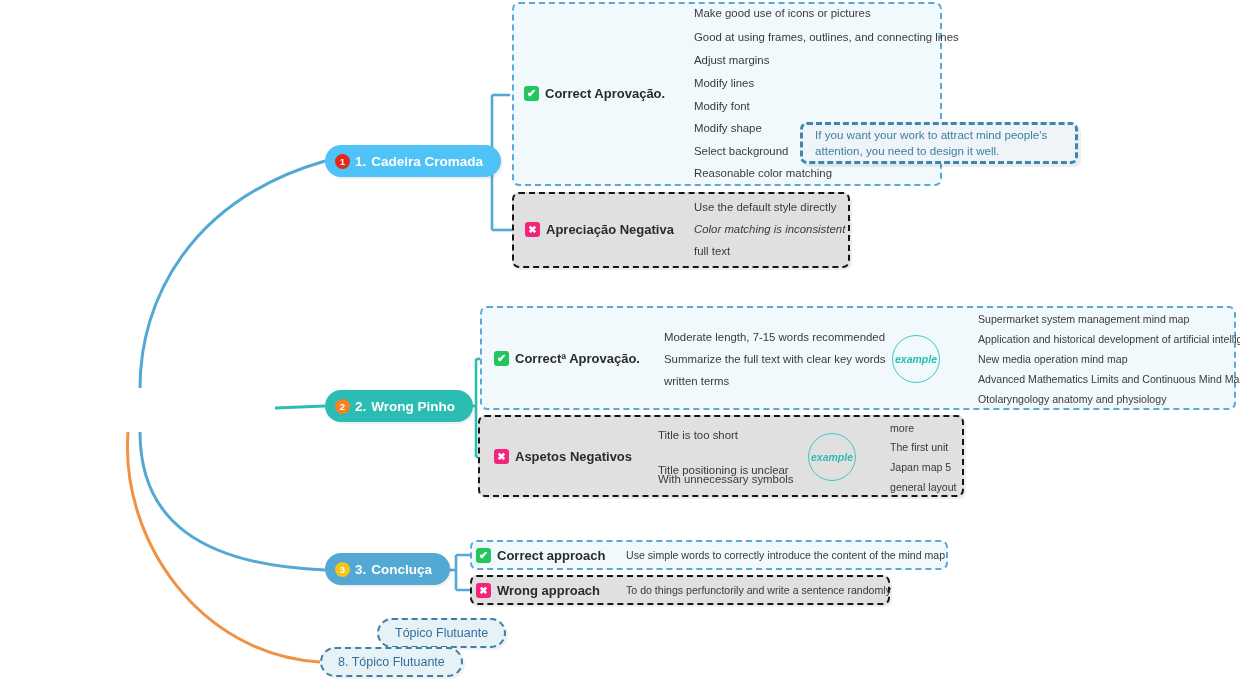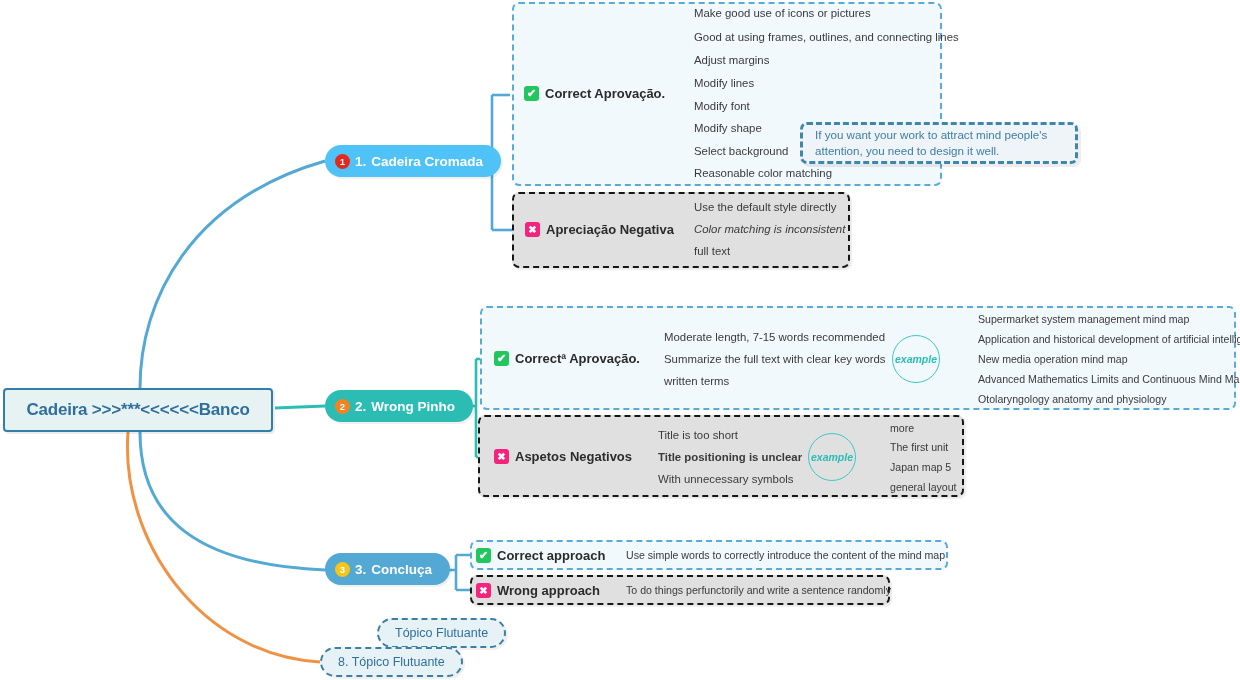--- a/index.html
+++ b/index.html
@@ -153,23 +153,20 @@
     <path d="M862 457 C 872 466, 876 484, 888 487" stroke="#3fc9c6" stroke-width="1.6" fill="none"></path>
 
     <path d="M444 570 L 456 570" stroke="#53a8d4" stroke-width="2.6" fill="none"></path>
     <path d="M456 555 L 456 590" stroke="#53a8d4" stroke-width="2.6" fill="none"></path>
     <path d="M456 555 L 470 555 M456 590 L 472 590" stroke="#53a8d4" stroke-width="2.6" fill="none"></path>
 
     <path d="M600 555 L 622 555" stroke="#6ec3ea" stroke-width="2.4" fill="none"></path>
     <path d="M594 590 L 620 590" stroke="#6ec3ea" stroke-width="2.4" fill="none"></path>
   </svg>
 
-  <div class="root-node">
-    <span class="label">Cadeira &gt;&gt;&gt;***&lt;&lt;&lt;&lt;&lt;&lt;Banco</span>
-  </div>
 
   <div class="pill pill-1">
     <span class="badge" style="background:#e8271c">1</span>
     <span class="pnum">1.</span>
     <span class="plabel">Cadeira Cromada</span>
   </div>
 
   <div class="group pos" style="left:512px; top:2px; width:430px; height:184px;"></div>
   <div class="head" style="left:524px; top:86px;">
     <span class="ico check">✔</span>
@@ -219,21 +216,21 @@
   <div class="leaf sm" style="left:978px; top:353px;">New media operation mind map</div>
   <div class="leaf sm" style="left:978px; top:373px;">Advanced Mathematics Limits and Continuous Mind Maps</div>
   <div class="leaf sm" style="left:978px; top:393px;">Otolaryngology anatomy and physiology</div>
 
   <div class="group neg" style="left:478px; top:415px; width:486px; height:82px;"></div>
   <div class="head" style="left:494px; top:449px;">
     <span class="ico cross">✖</span>
     <span class="htext">Aspetos Negativos</span>
   </div>
   <div class="leaf" style="left:658px; top:429px;">Title is too short</div>
-  <div class="leaf" style="left:658px; top:451px;font-weight:bold;">Title positioning is unclear</div>
+  <div class="leaf" style="left:658px; top:464px;">Title positioning is unclear</div>
   <div class="leaf" style="left:658px; top:473px;">With unnecessary symbols</div>
   <div class="excircle" style="left:808px; top:433px;">
     <span class="extext">example</span>
   </div>
   <div class="leaf sm" style="left:890px; top:422px;">more</div>
   <div class="leaf sm" style="left:890px; top:441px;">The first unit</div>
   <div class="leaf sm" style="left:890px; top:461px;">Japan map 5</div>
   <div class="leaf sm" style="left:890px; top:481px;">general layout</div>
 
   <div class="pill pill-3">

